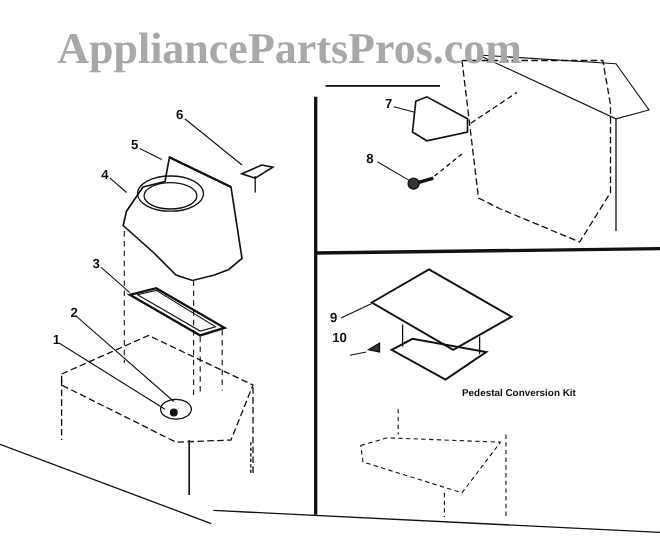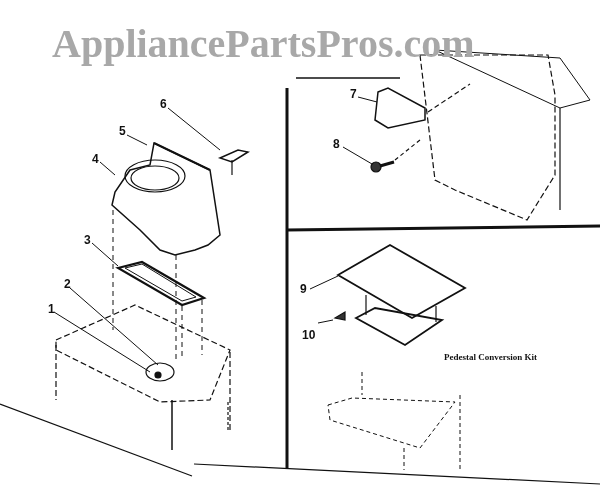--- a/index.html
+++ b/index.html
@@ -1,20 +1,20 @@
 <!DOCTYPE html>
 <html><head>
 <meta charset="utf-8">
 <style>
   html, body { margin:0; padding:0; background:#ffffff; }
   body { width:600px; height:504px; position:relative; overflow:hidden; font-family:"Liberation Sans", sans-serif; }
   .watermark { position:absolute; left:52px; top:20px; font-size:40px; font-weight:bold; color:#a8a8a8; letter-spacing:0px; z-index:5; font-family:Liberation Serif, serif; }
   svg { position:absolute; left:0; top:0; }
   .lbl { position:absolute; font-size:12px; font-weight:bold; color:#111; font-family:"Liberation Sans", sans-serif; }
-  .kit { position:absolute; left:444px; top:352px; font-size:9px; font-weight:bold; color:#111; font-family:Liberation Serif, serif; }
+  .kit { position:absolute; left:420px; top:352px; font-size:9px; font-weight:bold; color:#111; font-family:Liberation Sans, sans-serif; }
 </style>
 </head>
 <body>
 
 <div class="watermark">AppliancePartsPros.com</div>
 
 <svg width="600" height="504" viewBox="0 0 600 504" fill="none" stroke="#111" stroke-width="1.2">
 
   <line x1="287" y1="88" x2="287" y2="468" stroke-width="3"></line>
   <line x1="287" y1="230" x2="600" y2="226" stroke-width="3"></line>
@@ -105,15 +105,15 @@
 
 <div class="lbl" style="left:48px;top:302px">1</div>
 <div class="lbl" style="left:64px;top:277px">2</div>
 <div class="lbl" style="left:84px;top:233px">3</div>
 <div class="lbl" style="left:92px;top:152px">4</div>
 <div class="lbl" style="left:119px;top:124px">5</div>
 <div class="lbl" style="left:160px;top:97px">6</div>
 <div class="lbl" style="left:350px;top:87px">7</div>
 <div class="lbl" style="left:333px;top:137px">8</div>
 <div class="lbl" style="left:300px;top:282px">9</div>
-<div class="lbl" style="left:302px;top:328px">10</div>
+<div class="lbl" style="left:302px;top:300px">10</div>
 
 <div class="kit">Pedestal Conversion Kit</div>
 
 </body></html>

